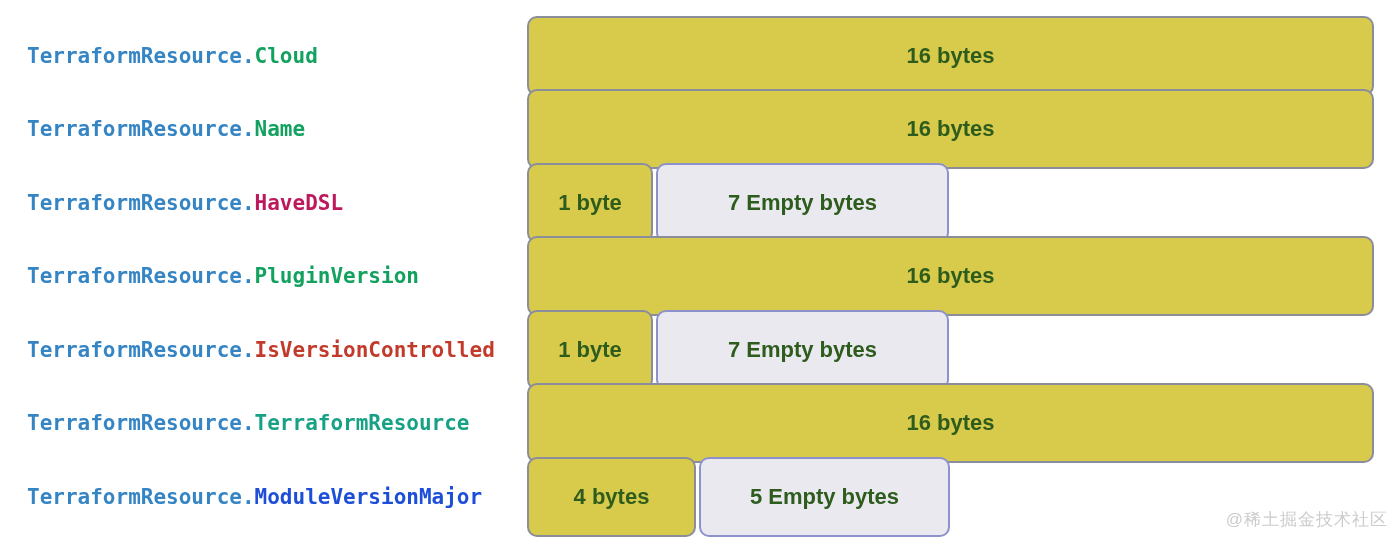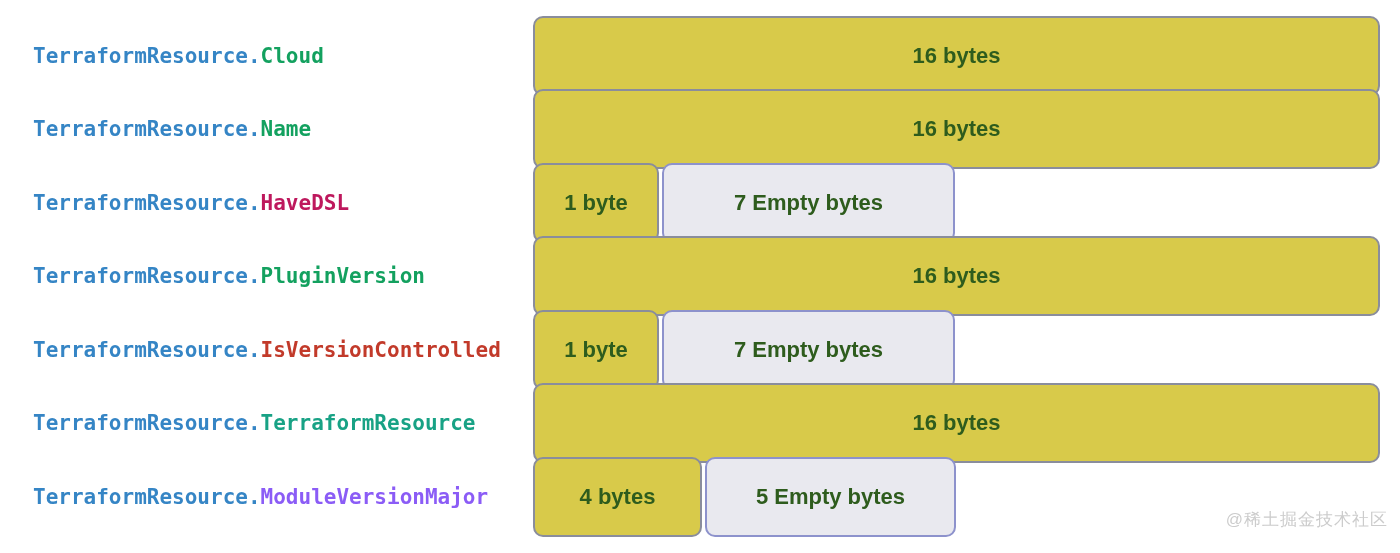--- a/index.html
+++ b/index.html
@@ -11,21 +11,21 @@
     position: relative;
     width: 1400px;
     height: 553px;
     background: #ffffff;
     overflow: hidden;
     font-family: "Liberation Sans", sans-serif;
   }
   .rows {
     position: absolute;
     top: 19px;
-    left: 6px;
+    left: 0;
   }
   .row {
     display: flex;
     align-items: center;
     height: 73.5px;
   }
   .label {
     width: 527px;
     padding-left: 27px;
     box-sizing: border-box;
@@ -115,21 +115,21 @@
   </div>
 
   <div class="row">
     <div class="label"><span class="prefix">TerraformResource.</span><span class="field" style="color: rgb(24, 162, 133);">TerraformResource</span></div>
     <div class="segments">
           <div class="segment data" style="width: 847px;">16 bytes</div>
         </div>
   </div>
 
   <div class="row">
-    <div class="label"><span class="prefix">TerraformResource.</span><span class="field" style="color: #8b5cf6;">ModuleVersionMajor</span></div>
+    <div class="label"><span class="prefix">TerraformResource.</span><span class="field" style="color: #1d4ed8;">ModuleVersionMajor</span></div>
     <div class="segments">
           <div class="segment data" style="width: 169px;">4 bytes</div>
           <div class="segment padding" style="width: 251px;">5 Empty bytes</div>
         </div>
   </div>
 </div>
   <div class="watermark">@稀土掘金技术社区</div>
 </div>
 
 </body></html>

